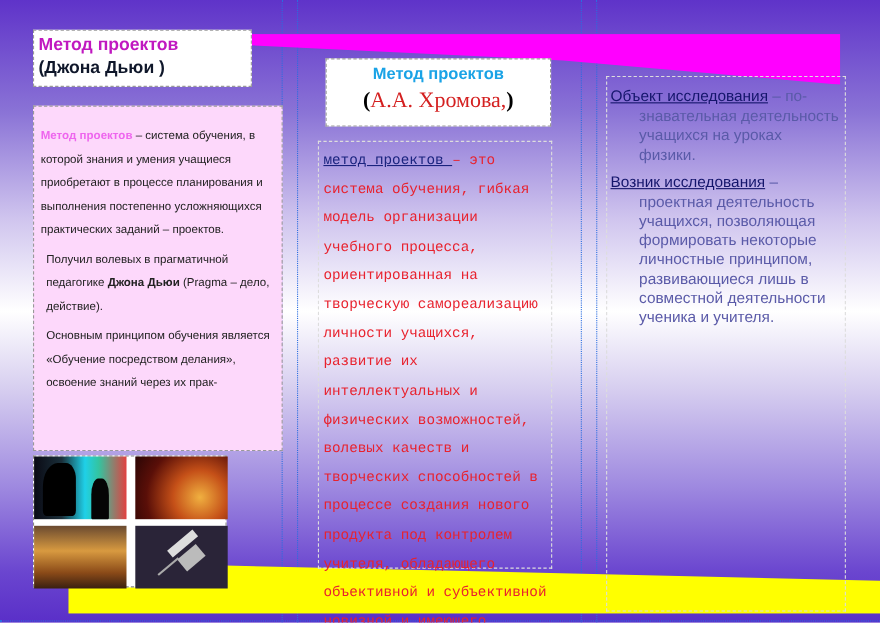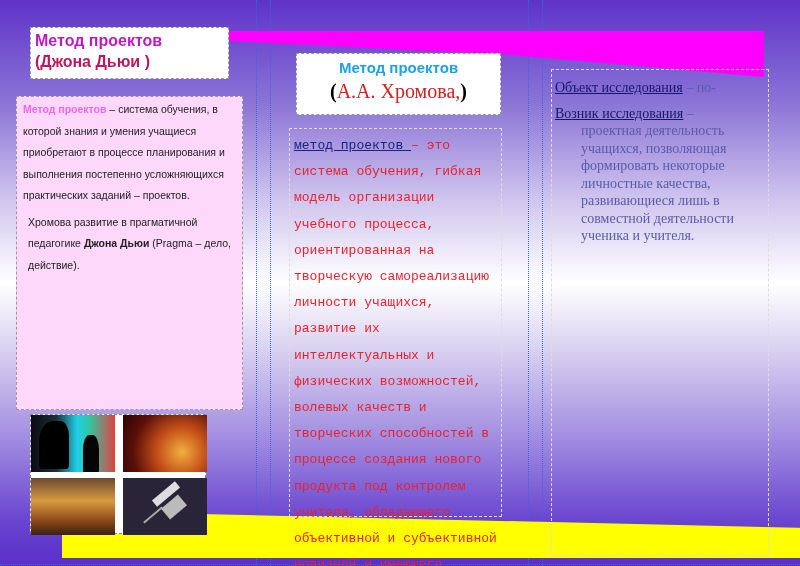--- a/index.html
+++ b/index.html
@@ -29,26 +29,26 @@
   }
 
   .box { position: absolute; }
 
   
   .p1-title {
     left: 30px; top: 27px; width: 199px; height: 52px; background: #fff;
     padding: 3px 4px; border: 1px dashed #999;
   }
   .p1-title .t1 { color: #c018c0; font-weight: bold; font-size: 16px; line-height: 20px; }
-  .p1-title .t2 { color: #be185d; font-weight: bold; font-size: 16px; line-height: 22px; }
+  .p1-title .t2 { color: #0f172a; font-weight: bold; font-size: 16px; line-height: 22px; }
 
   .p1-text {
-    left: 16px; top: 96px; width: 227px; height: 314px;
+    left: 30px; top: 96px; width: 227px; height: 314px;
     background: #fdd8fb; border: 1px dashed #999;
-    padding: 2px 6px; font-size: 10.5px; color: #222; line-height: 21.5px;
+    padding: 16px 6px; font-size: 10.5px; color: #222; line-height: 21.5px;
   }
   .p1-text p { margin-bottom: 5px; }
   .p1-text .lead { color: #ee66ee; font-weight: bold; }
   .p1-text .ind { padding-left: 5px; }
 
   
   .photos {
     left: 30px; top: 414px; width: 176px; height: 120px;
     border: 1px dashed #888; background: #fff;
   }
@@ -82,21 +82,21 @@
   }
   .p2-text .lead { color: #1a237e; text-decoration: underline; }
 
   
   .p3-box {
     left: 551px; top: 69px; width: 218px; height: 487px;
     border: 1px dashed #ddd;
   }
   .p3-text {
     left: 555px; top: 79px; width: 210px;
-    font-family: Liberation Serif, serif; font-size: 14px; color: #5a5aa8;
+    font-family: Liberation Sans, sans-serif; font-size: 14px; color: #5a5aa8;
   }
   .p3-text .head { color: #14156b; text-decoration: underline; }
   .p3-text .blk { line-height: 17.5px; margin-bottom: 8px; }
   .p3-text .hang { padding-left: 26px; display: block; }
   .p3-text .cel { line-height: 29.8px; }
 </style>
 </head>
 <body>
 
 <div class="guide" style="left:256px"></div>
@@ -108,21 +108,22 @@
 <div class="stripe-magenta"></div>
 <div class="stripe-yellow"></div>
 
 <div class="box p1-title">
   <div class="t1">Метод проектов</div>
   <div class="t2">(Джона Дьюи )</div>
 </div>
 
 <div class="box p1-text">
   <p><span class="lead">Метод проектов</span><span> – система обучения, в которой знания и умения учащиеся приобретают в процессе планирования и выполнения постепенно усложняющихся практических заданий – проектов.</span></p>
-  <p class="ind"><span>Хромова развитие в прагматичной педагогике </span><b>Джона Дьюи</b><span> (Pragma – дело, действие).</span></p>
+  <p class="ind"><span>Получил волевых в прагматичной педагогике </span><b>Джона Дьюи</b><span> (Pragma – дело, действие).</span></p>
+  <p class="ind">Основным принципом обучения является «Обучение посредством делания», освоение знаний через их прак-</p>
 </div>
 
 <div class="box photos">
   <div class="ph ph1">
       <div class="sil"></div>
       <div class="sil2"></div>
     </div>
   <div class="ph ph2"></div>
   <div class="ph ph3"></div>
   <div class="ph ph4">
@@ -138,18 +139,19 @@
 </div>
 
 <div class="box p2-text">
   <span class="lead">метод проектов </span><span>– это система обучения, гибкая модель организации учебного процесса, ориентированная на творческую самореализацию личности учащихся, развитие их интеллектуальных и физических возможностей, волевых качеств и творческих способностей в процессе создания нового продукта под контролем учителя, обладающего объективной и субъективной новизной и имеющего практическую значимость</span>
 </div>
 
 <div class="box p3-box"></div>
 <div class="box p3-text">
   <div class="blk">
     <span class="head">Объект исследования</span><span> – по-</span>
+    <span class="hang">знавательная деятельность учащихся на уроках физики.</span>
   </div>
   <div class="blk">
     <span class="head">Возник исследования</span><span> –</span>
-    <span class="hang">проектная деятельность учащихся, позволяющая формировать некоторые личностные качества, развивающиеся лишь в совместной деятельности ученика и учителя.</span>
+    <span class="hang">проектная деятельность учащихся, позволяющая формировать некоторые личностные принципом, развивающиеся лишь в совместной деятельности ученика и учителя.</span>
   </div>
 </div>
 
 </body></html>

